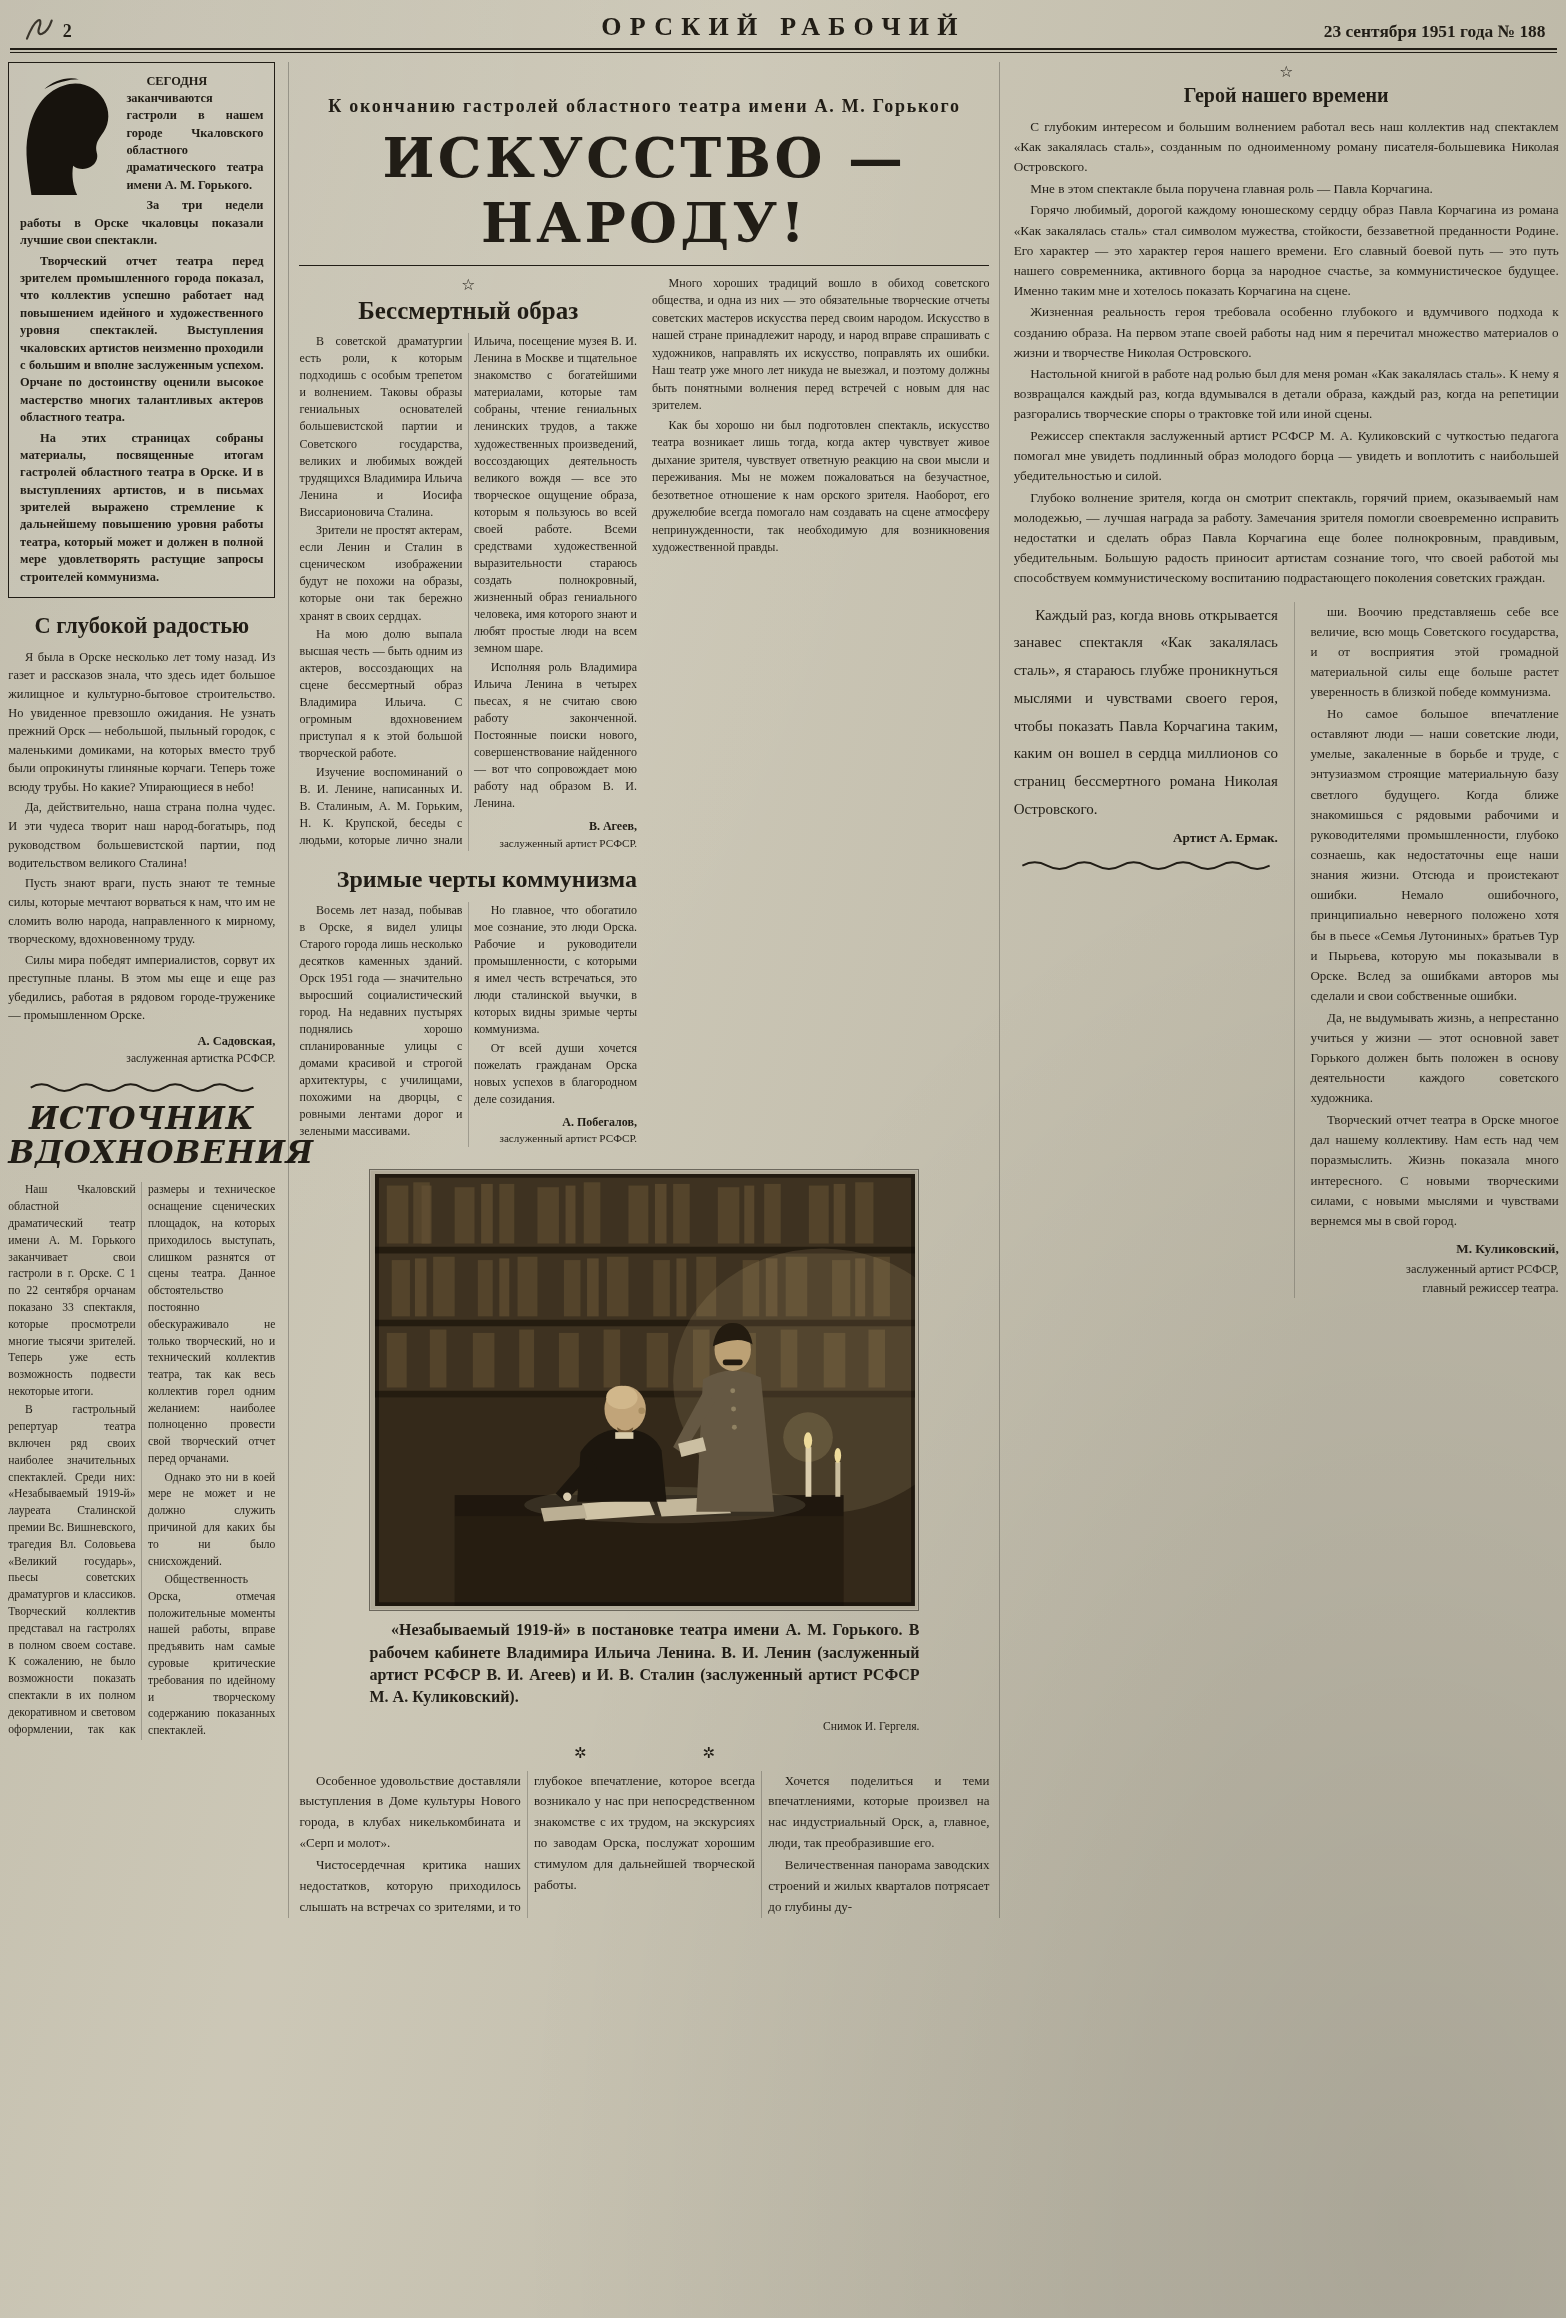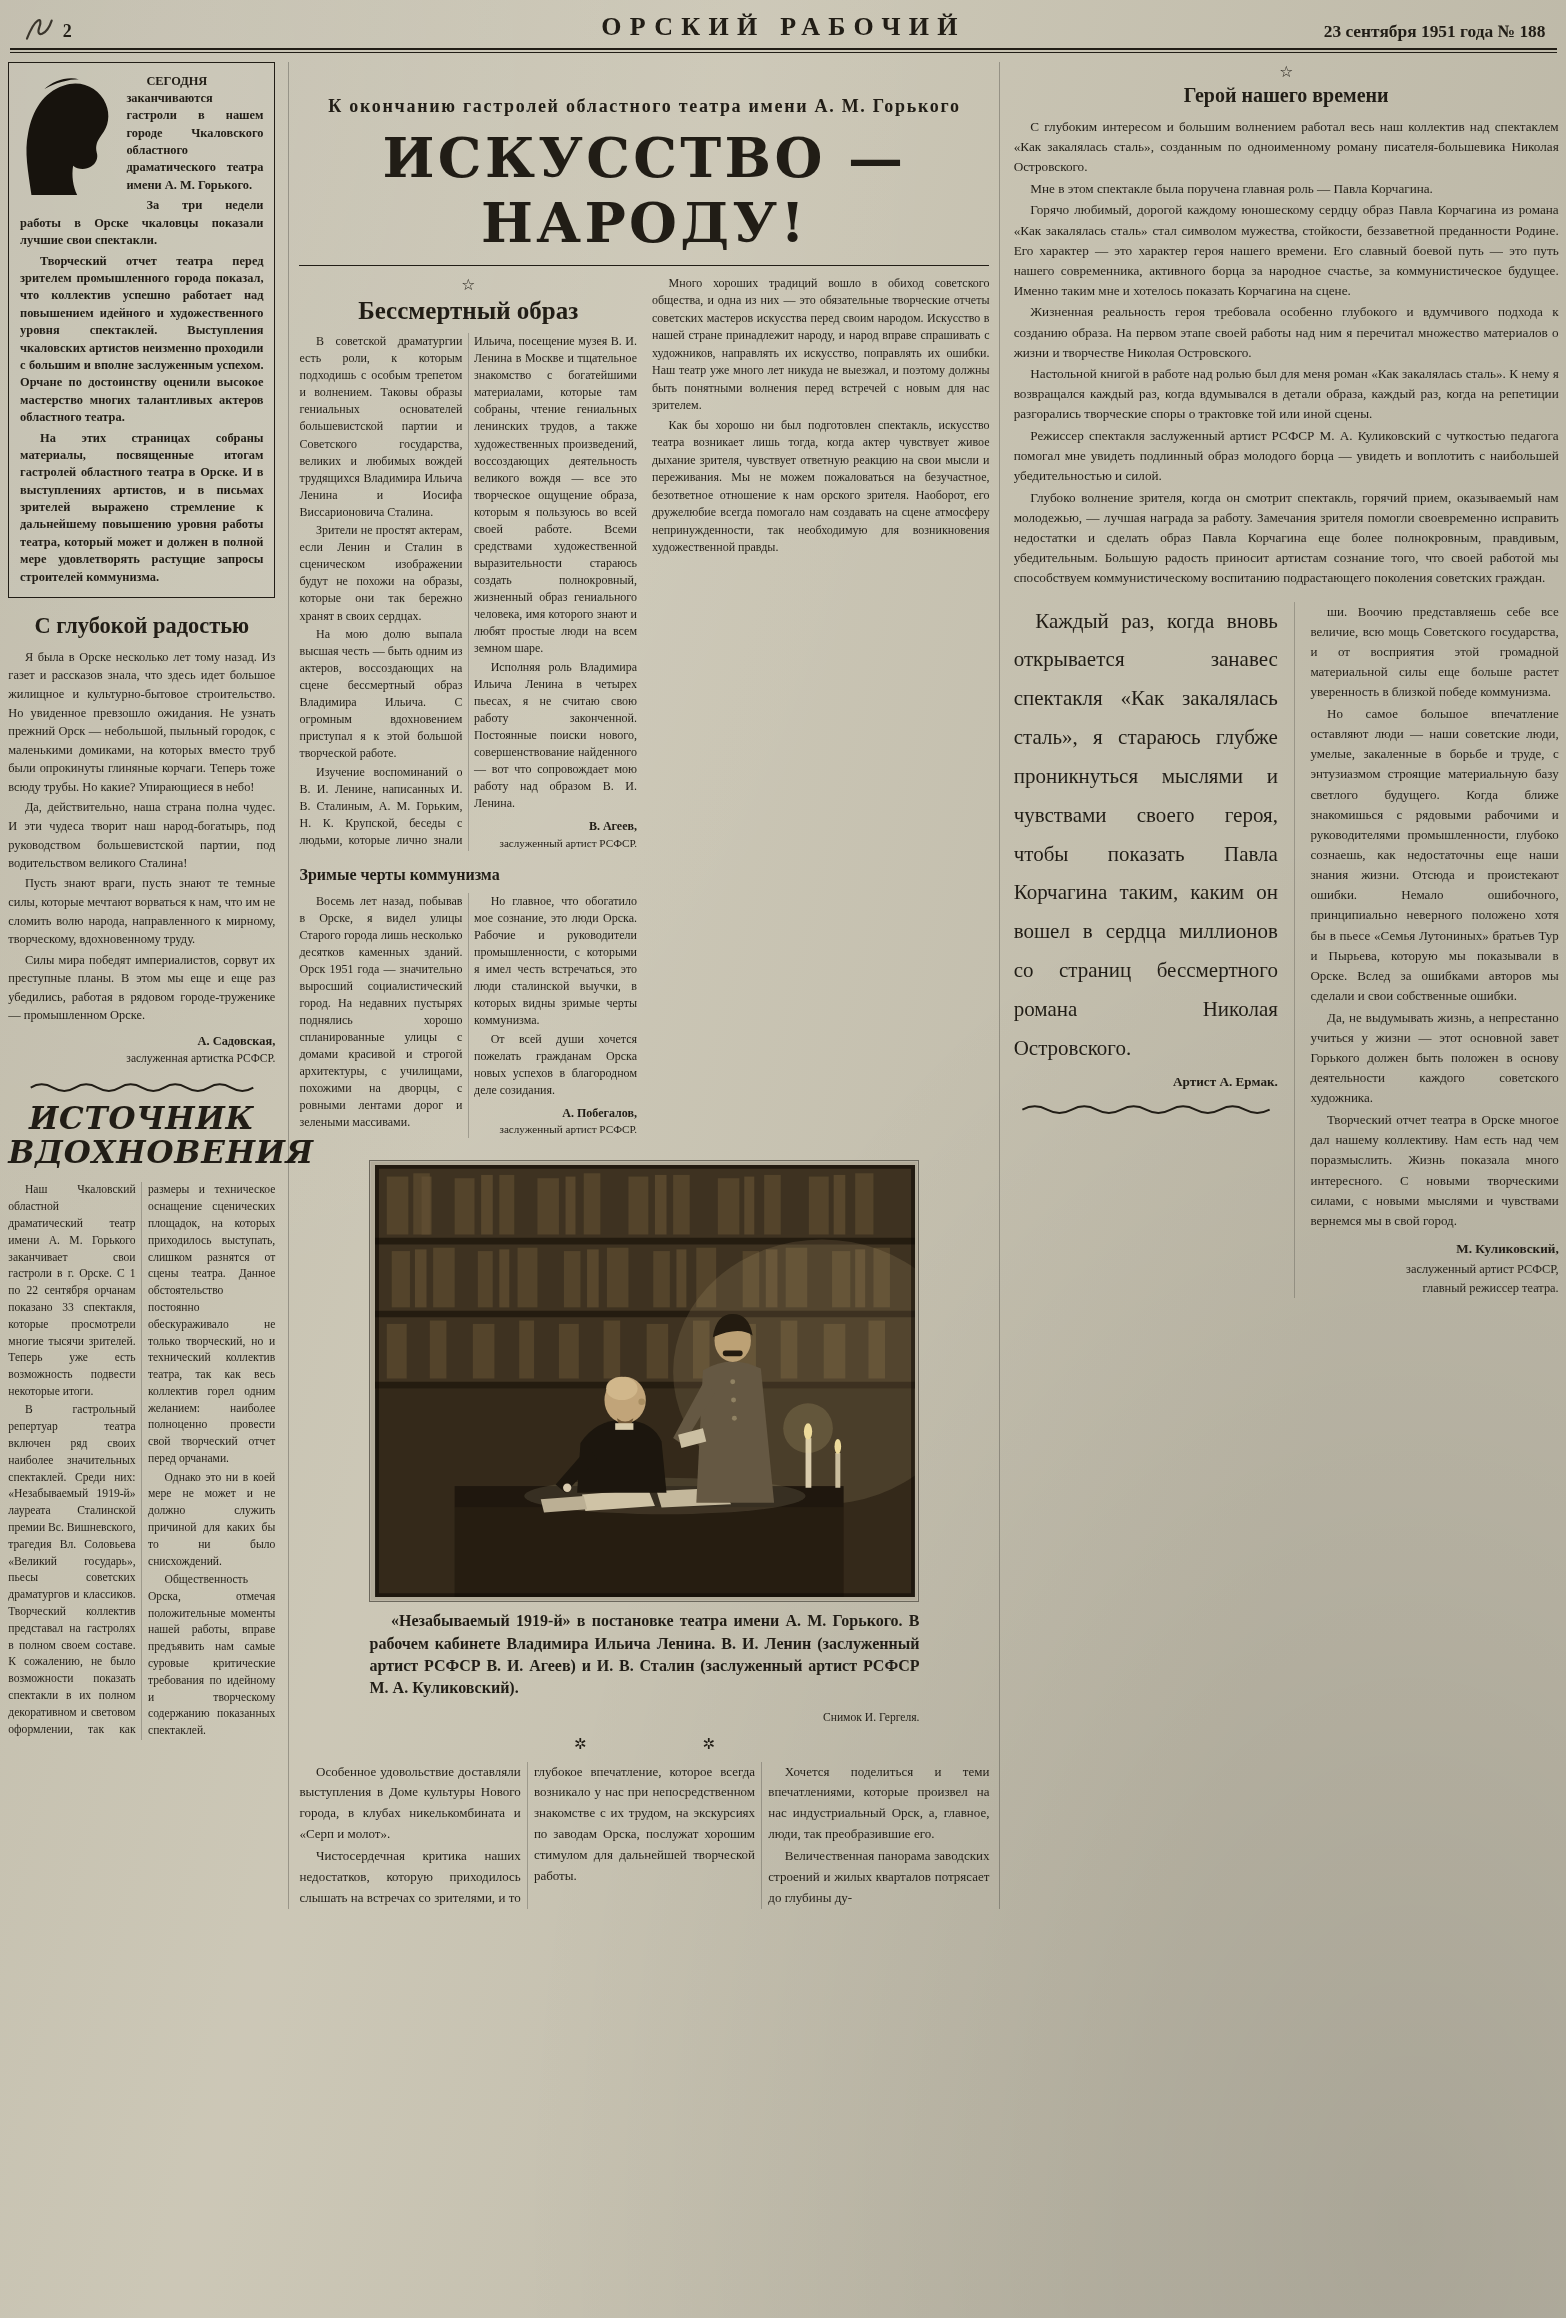--- a/index.html
+++ b/index.html
@@ -54,35 +54,35 @@
   
   .kicker { text-align: center; font-size: 18px; font-weight: bold; letter-spacing: 1.7px; padding: 6.6px 0 5px 0; margin-top: 28px; }
   .big-title {
     text-align: center; font-family: "DejaVu Serif", serif;
     font-size: 55px; font-weight: bold; letter-spacing: 3.3px;
     padding: 3.3px 0 10px 0; border-bottom: 1.7px solid #211d16; margin-bottom: 8.3px;
   }
   .star-row { text-align: center; font-size: 15.7px; line-height: 1.1; margin: 1.7px 0 3.3px 0; }
   .mid-flex { display: grid; grid-template-columns: 1fr 1fr; column-gap: 15px; }
   .obraz-title { text-align: center; font-weight: bold; font-size: 25px; margin: 0 0 8.3px 0; }
-  .cherty-title { text-align: left; font-weight: bold; font-size: 16px; margin: 15px 0 8.3px 0; }
+  .cherty-title { text-align: right; font-weight: bold; font-size: 24px; margin: 15px 0 8.3px 0; }
   .cols2 { columns: 2; column-gap: 11.6px; column-rule: 0.8px solid rgba(0,0,0,.22); font-size: 12px; line-height: 1.42; }
   .cont-top { font-size: 12px; line-height: 1.46; }
   .photo-fig { width: 550px; margin: 21.5px auto 3.3px auto; }
   .photo-frame { background: #b3ac9a; border: 0.8px solid rgba(0,0,0,.4); padding: 4.1px; box-shadow: 0 0 0 0.8px rgba(255,255,255,.15) inset; }
   .photo-frame svg { display: block; }
   .cap { font-size: 16px; font-weight: bold; line-height: 1.4; margin-top: 8.3px; text-indent: 21.5px; text-align: justify; }
   .credit { font-size: 11.6px; text-align: right; text-indent: 0; margin-top: 11px; }
   .asterisks { text-align: center; font-size: 15px; letter-spacing: 116px; padding-left: 116px; margin: 11.6px 0 8.3px 0; }
   .cols3 { columns: 3; column-gap: 13.2px; column-rule: 0.8px solid rgba(0,0,0,.22); font-size: 13px; line-height: 1.6; margin-top: 5px; }
   
   .geroy-title { text-align: center; font-weight: bold; font-size: 20px; margin: 0 0 10px 0; }
   .geroy-body { font-size: 13.2px; line-height: 1.52; }
   .right-split { display: grid; grid-template-columns: 1fr 1fr; column-gap: 16.6px; margin-top: 13.2px; }
-  .pull { font-size: 21px; line-height: 1.85; }
+  .pull { font-size: 15px; line-height: 1.85; }
   .pull p { text-indent: 21.5px; }
   .kul { font-size: 13px; line-height: 1.55; border-left: 0.8px solid rgba(0,0,0,.2); padding-left: 15px; }
   .sig-block { margin-top: 8.3px; }
   .sig-block div { text-align: right; font-size: 12.4px; }
   .sig-block .nm { font-weight: bold; font-size: 13.2px; }
 </style>
 </head>
 <body>
 
 <div class="page">

